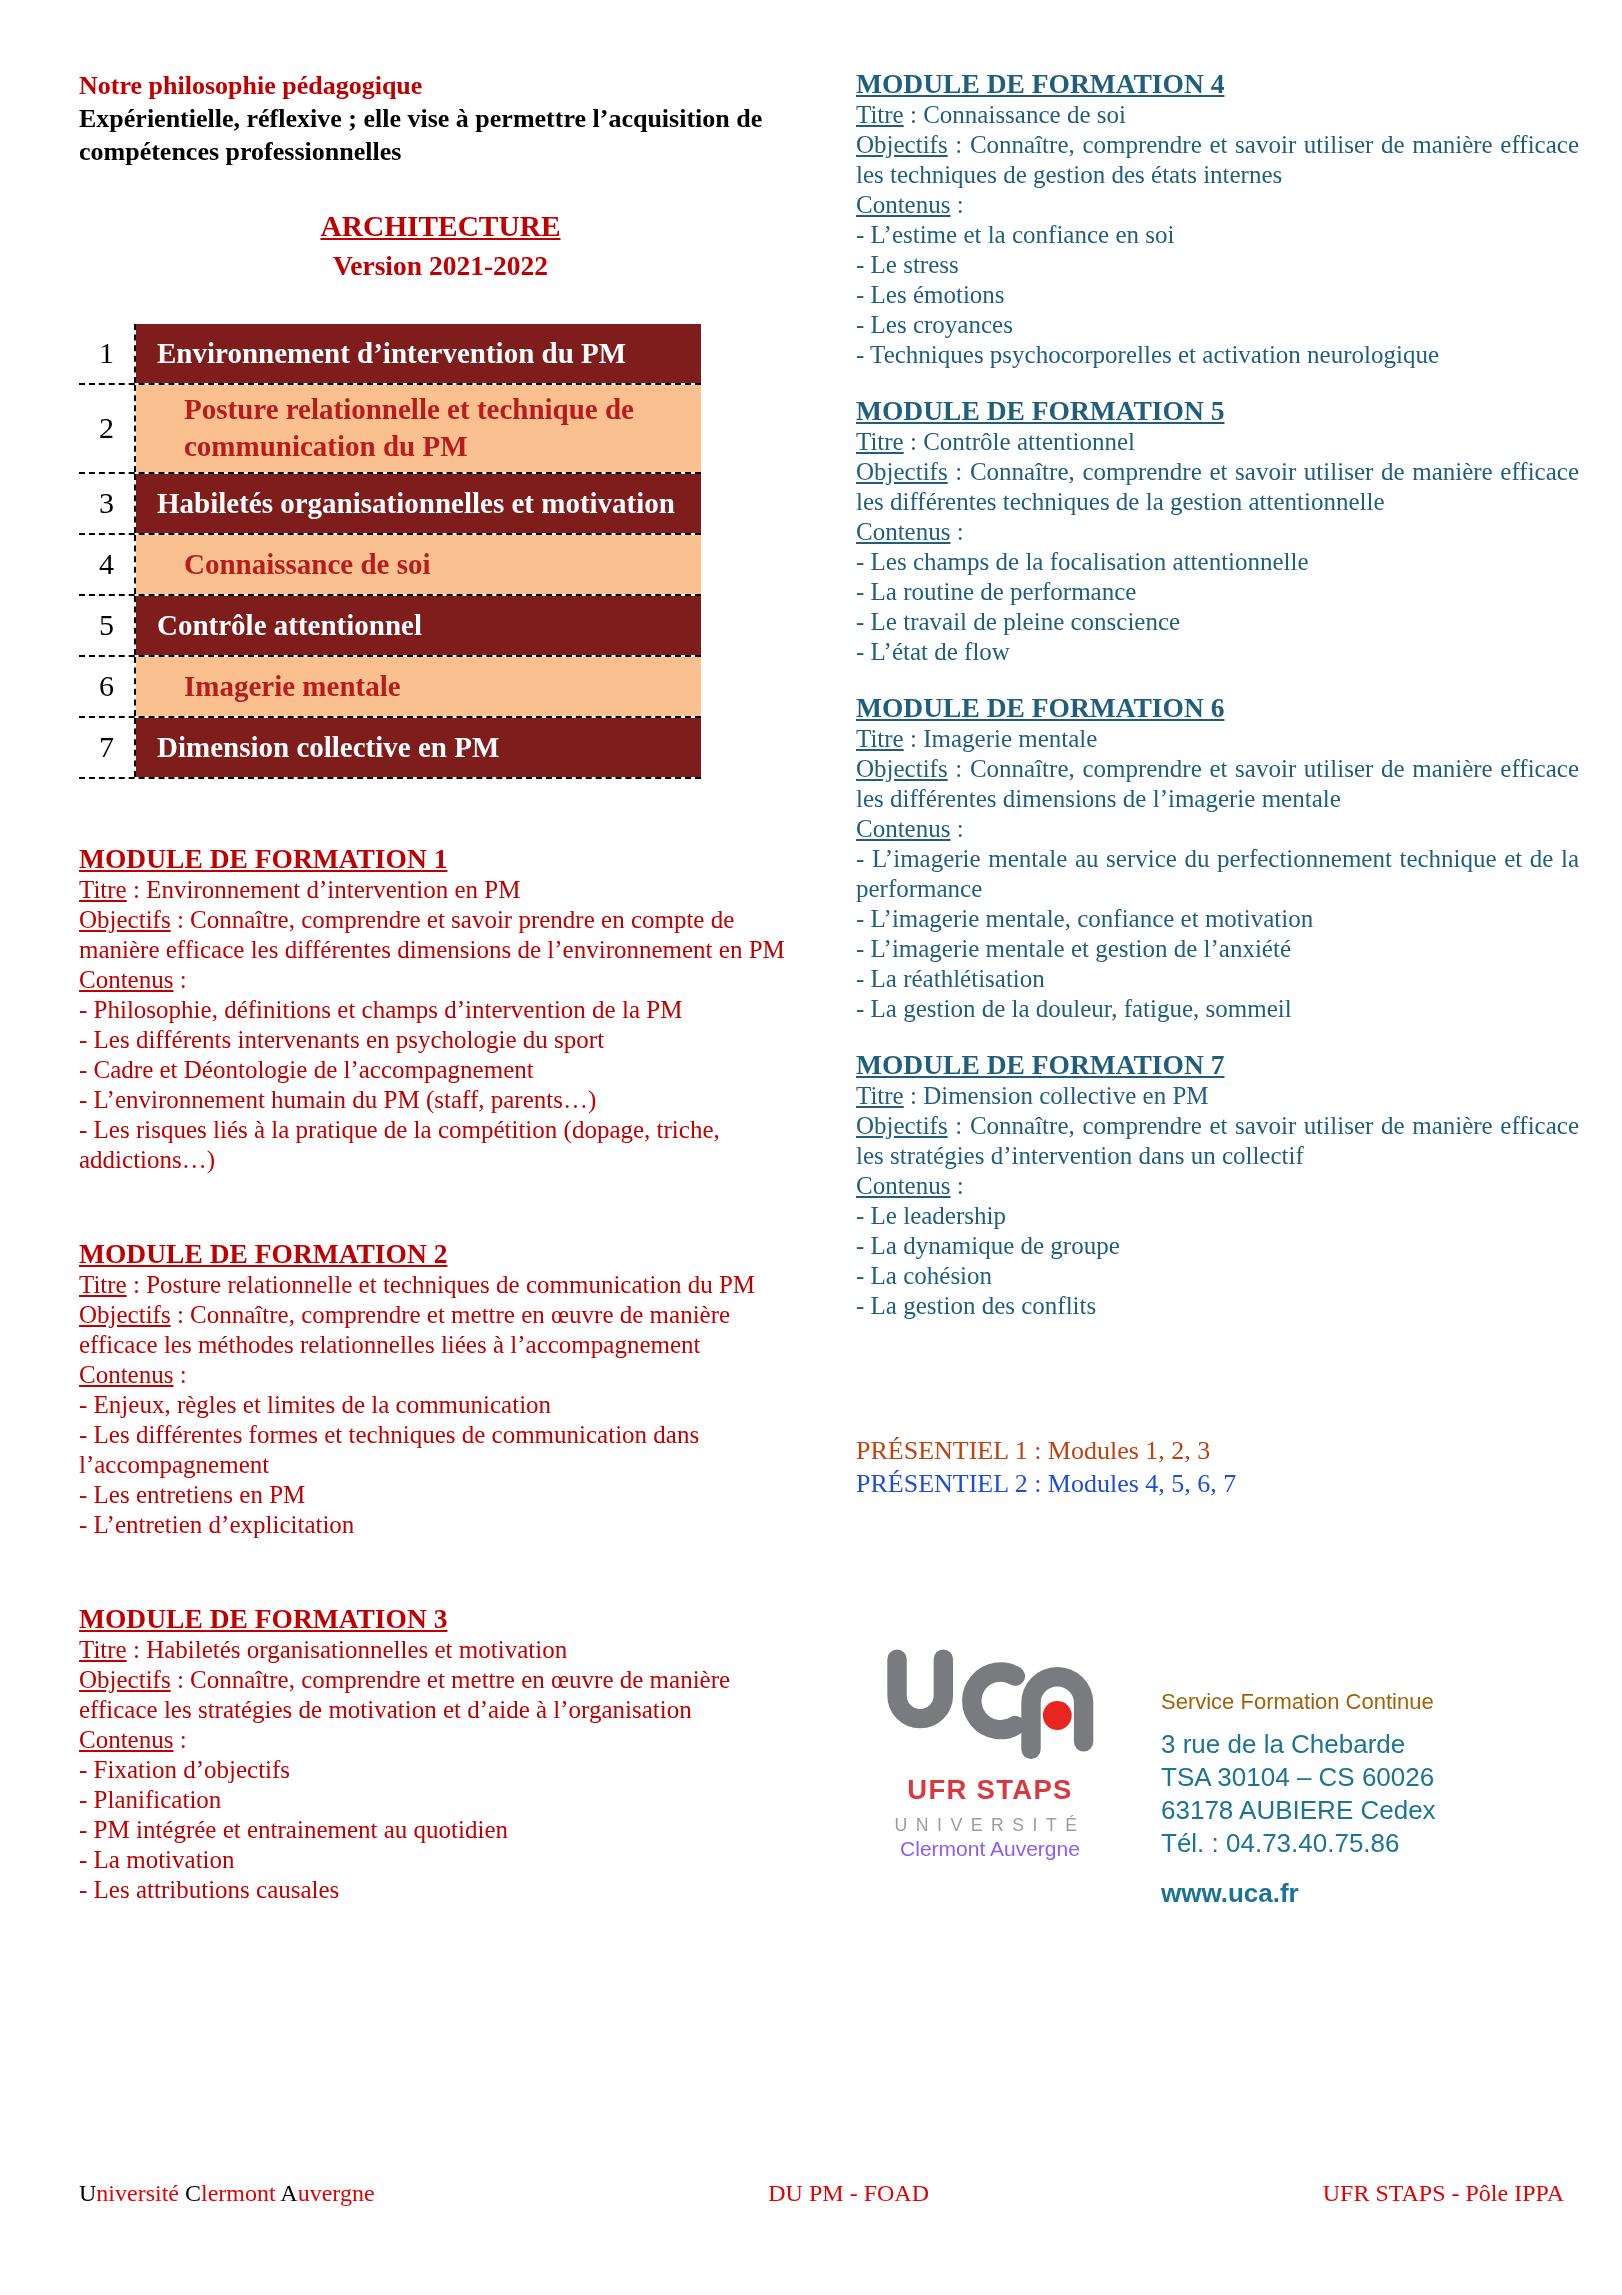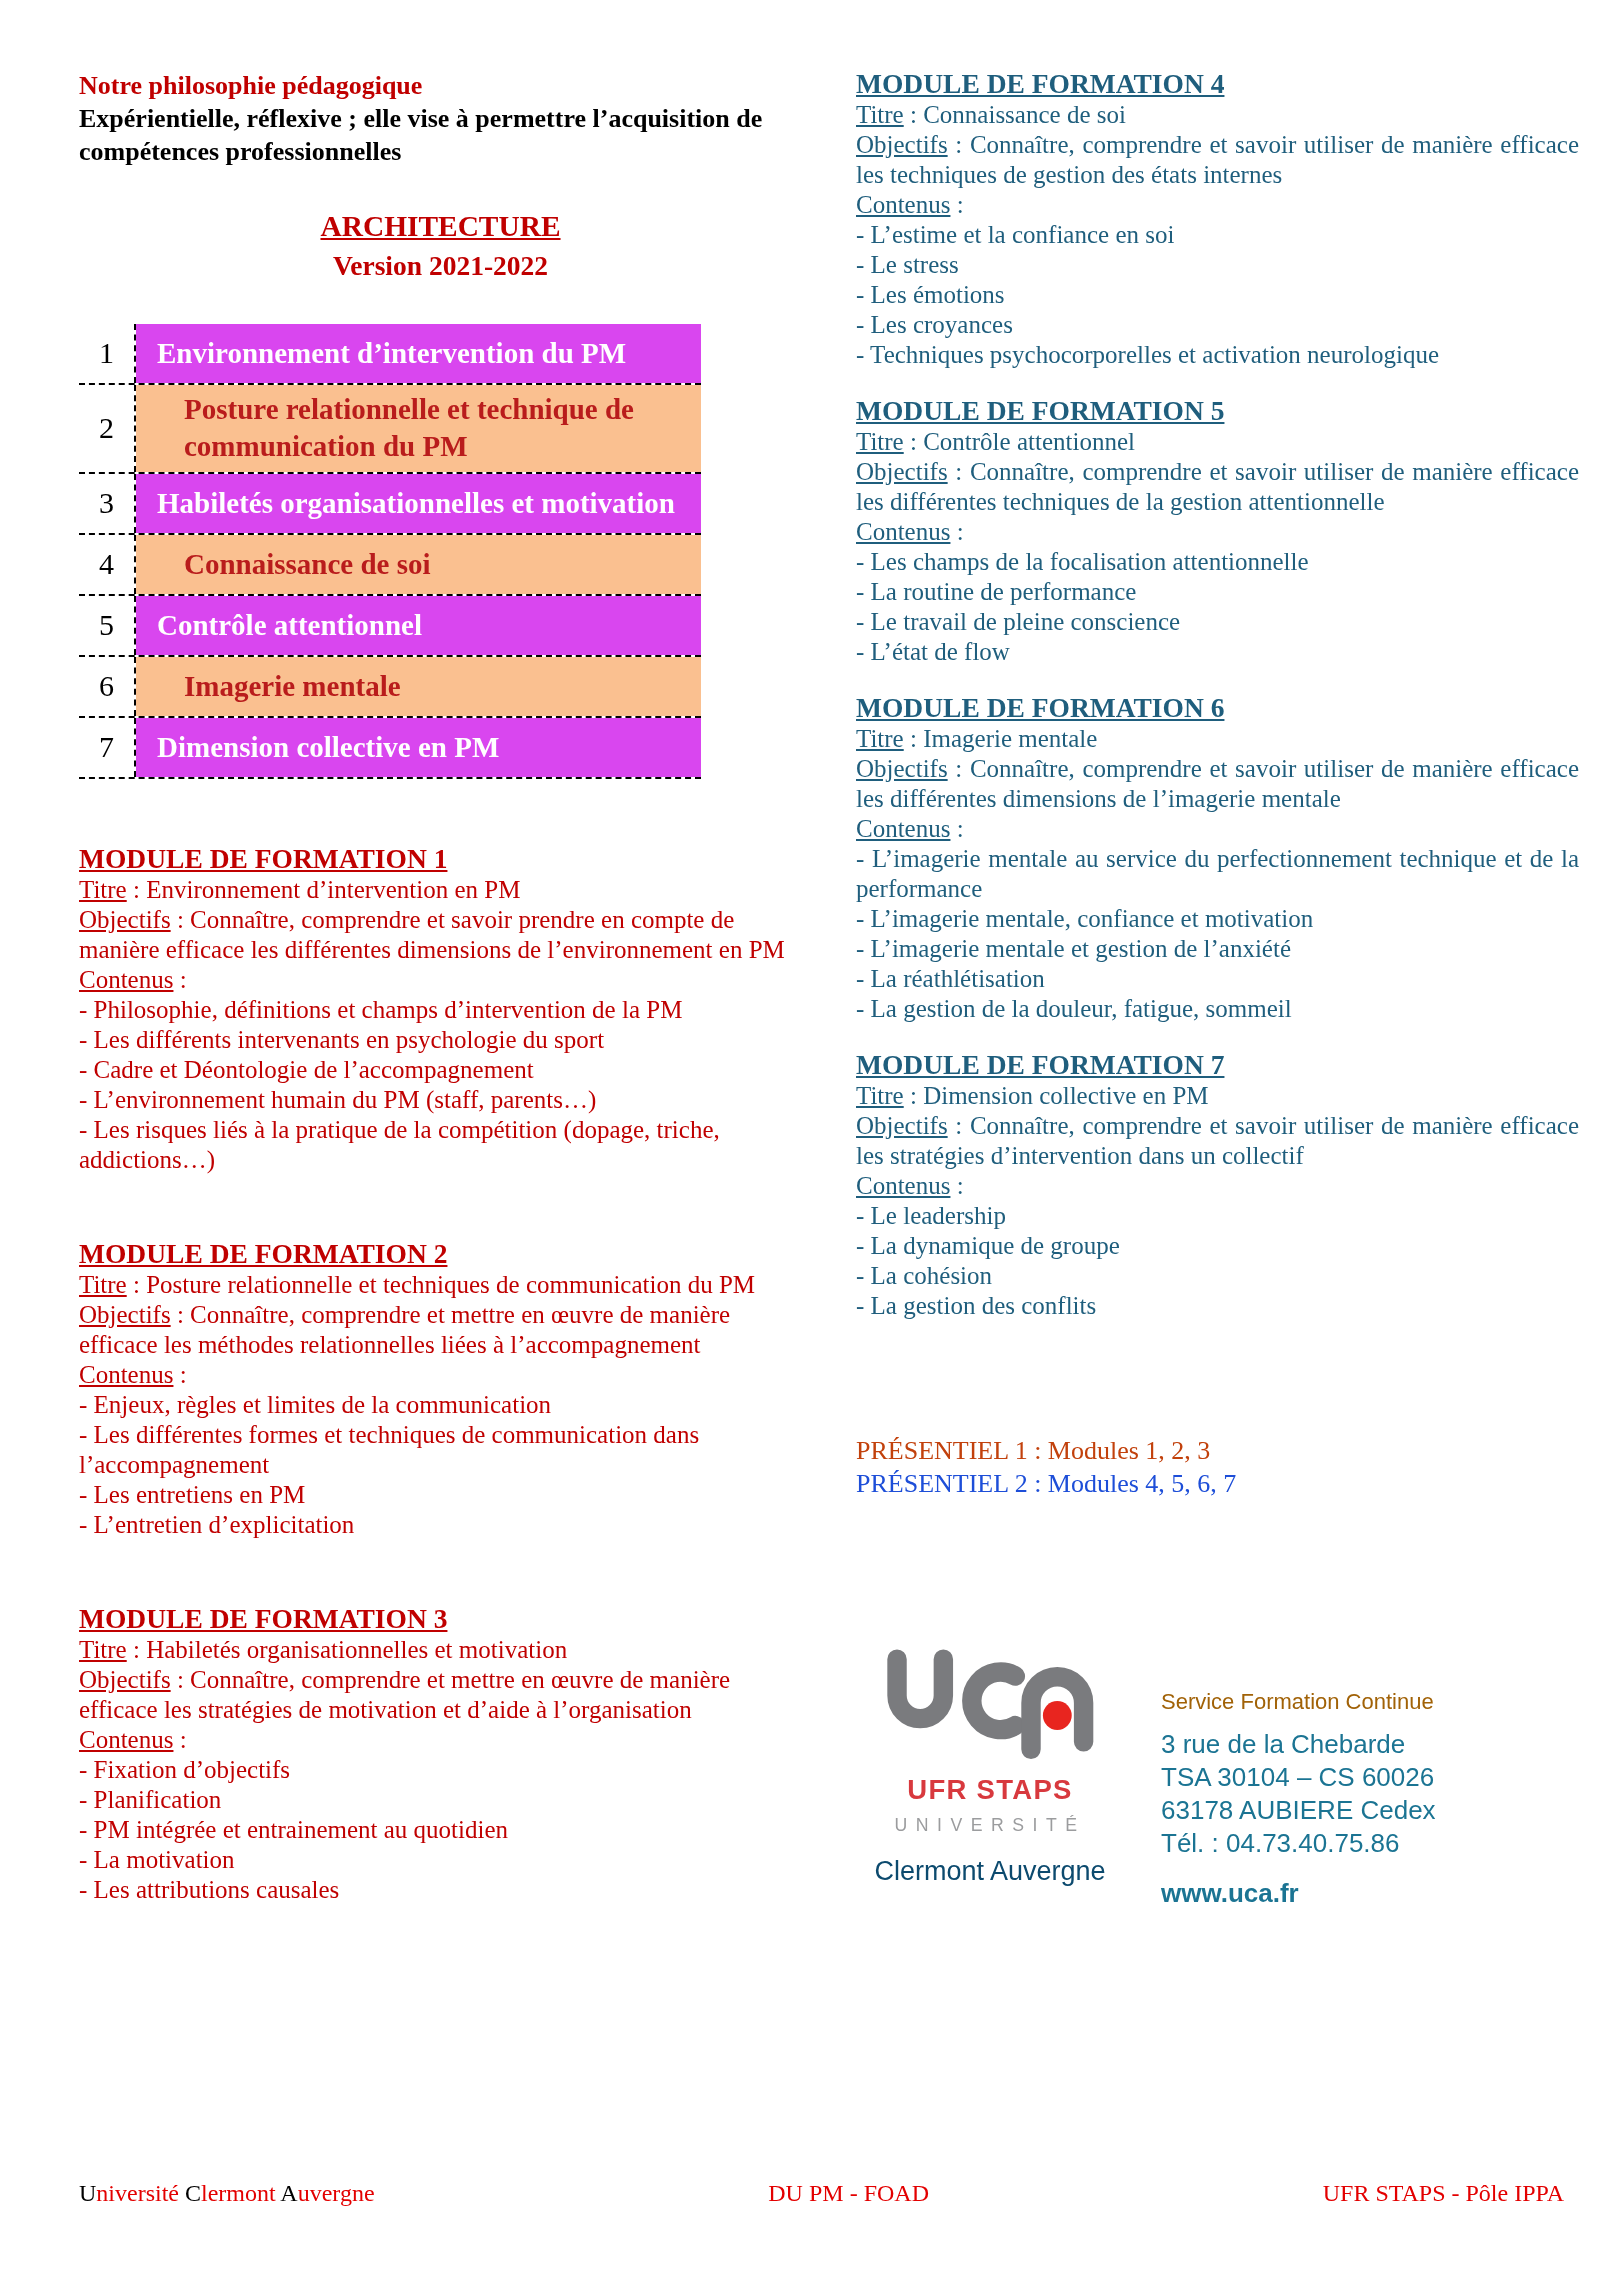--- a/index.html
+++ b/index.html
@@ -64,21 +64,21 @@
     flex: 1;
     min-height: 59px;
     display: flex;
     align-items: center;
     padding: 6.5px 10.5px 6.5px 21px;
     box-sizing: border-box;
     font-weight: bold;
     font-size: 29px;
     line-height: 37px;
   }
-  .tcell.red    { background: #d946ef; color: #FFFFFF; }
+  .tcell.red    { background: #7f1d1d; color: #FFFFFF; }
   .tcell.orange { background: #FAC090; color: #b91c1c; padding-left: 48px; }
 
   
   .sec { font-size: 25px; line-height: 30px; }
   .left-col .sec  { color: #C00000; margin-top: 62px; }
   .left-col .sec.first { margin-top: 63px; }
   .right-col .sec { color: #1F5E7D; margin-top: 24px; text-align: justify; }
   .right-col .sec.first { margin-top: 67px; }
   .sec h2 {
     margin: 0;
@@ -106,21 +106,21 @@
     font-weight: bold;
     font-size: 27.5px;
     letter-spacing: 1.3px;
   }
   .univ {
     margin-top: 9.2px;
     color: #9B9C9E;
     font-size: 17.7px;
     letter-spacing: 8.5px;
   }
-  .clermont { margin-top: 20px; color: #0c4a6e; font-size: 27px; }
+  .clermont { margin-top: 1px; color: #8b5cf6; font-size: 21px; }
 
   .addr { margin-left: 37px; margin-top: 37px; font-family: "Liberation Sans", sans-serif; text-align: left; }
   .addr .service { color: #a16207; font-size: 22px; line-height: 34px; margin: 0 0 9.2px 0; }
   .addr .line { color: #1B7493; font-size: 26px; line-height: 33px; margin: 0; }
   .addr .site { color: #1B7493; font-weight: bold; font-size: 26px; margin-top: 17px; }
 
   
   .footer {
     position: absolute;
     left: 79px;

